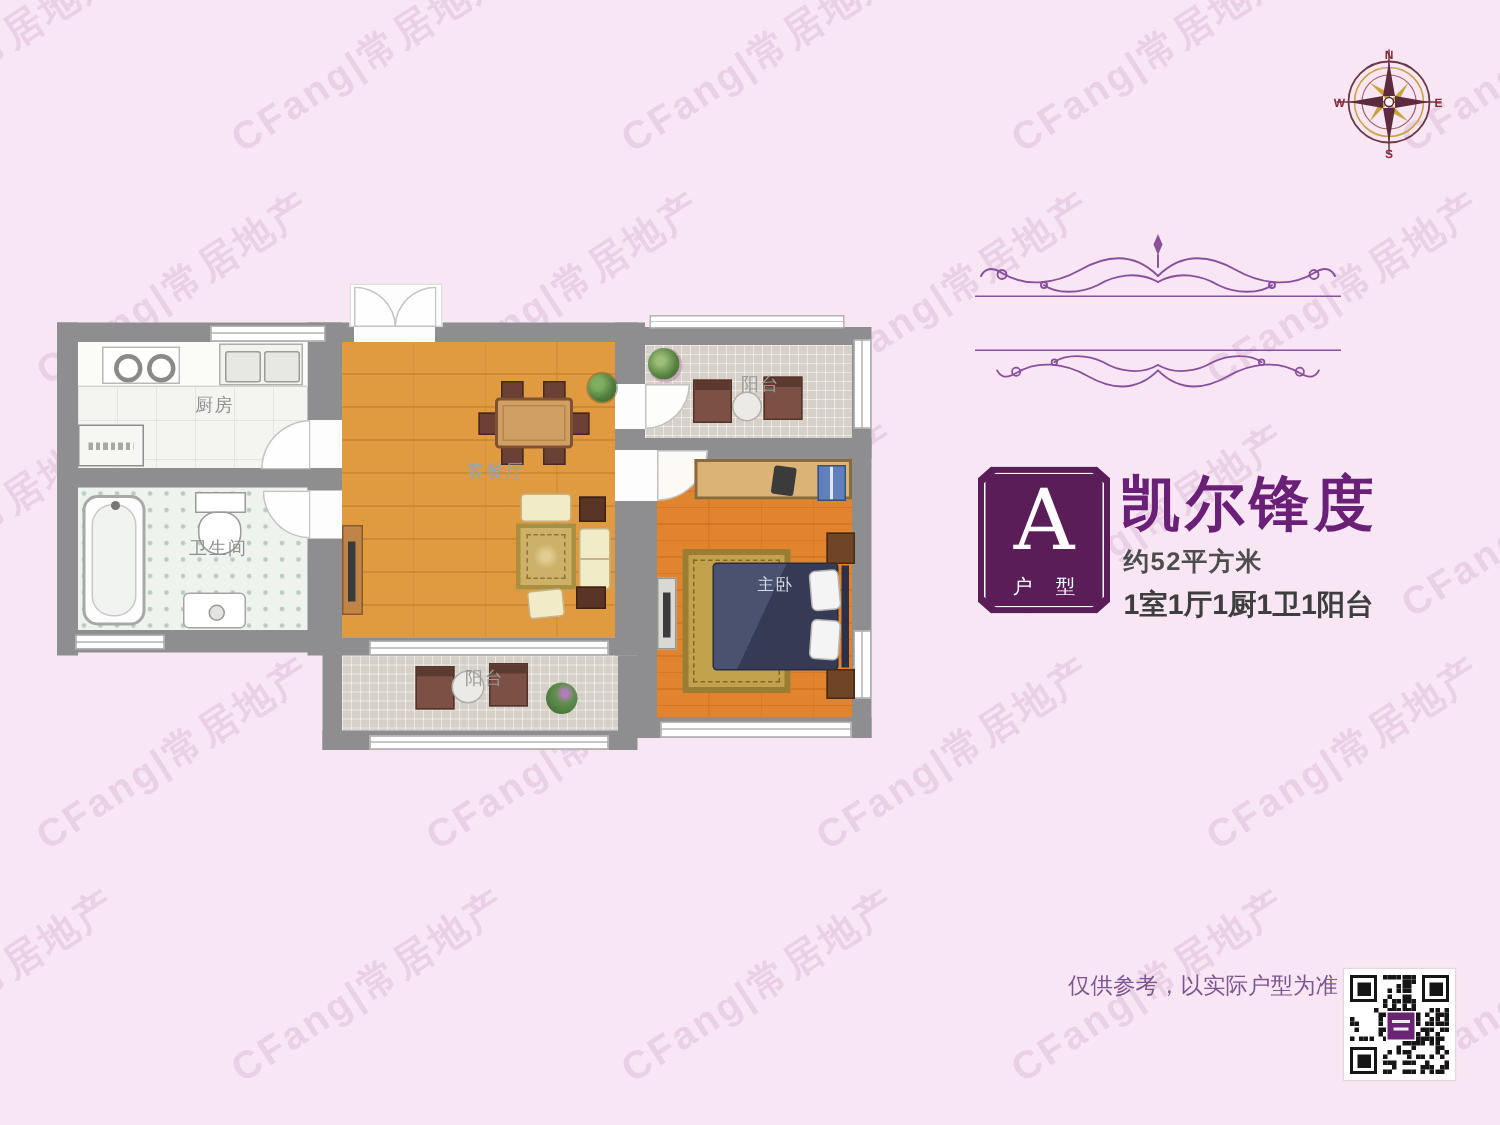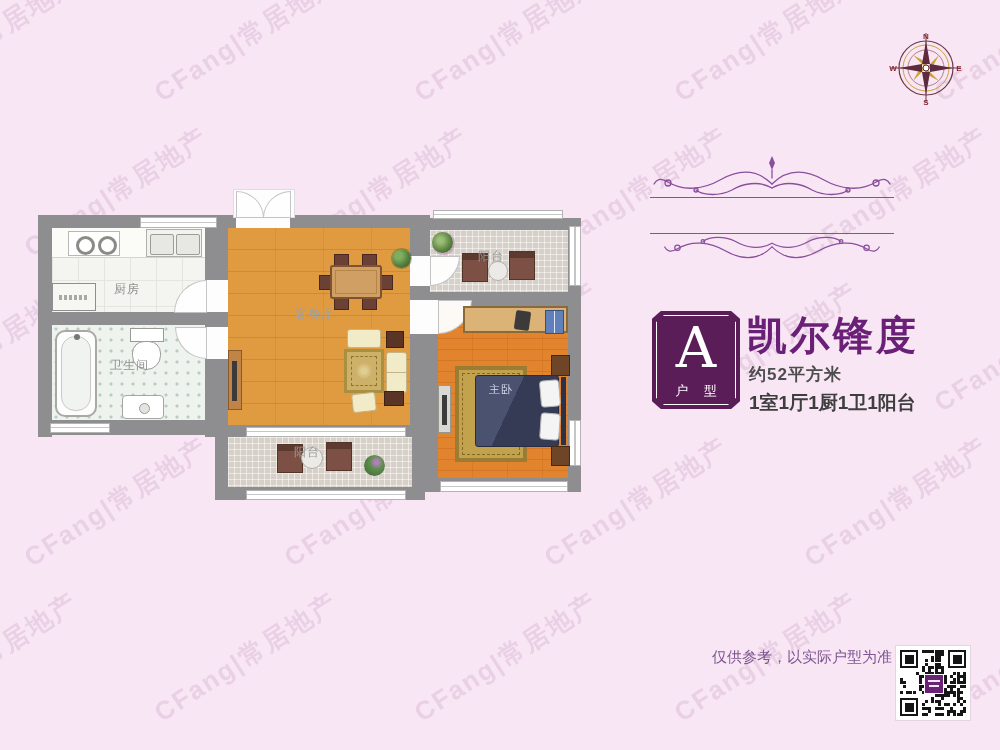--- a/index.html
+++ b/index.html
@@ -26,21 +26,21 @@
   .floor-wood{position:absolute;background:#e09a40;
      background-image:repeating-linear-gradient(180deg,transparent 0 21px,rgba(150,75,10,.22) 21px 22px),
                       repeating-linear-gradient(90deg,transparent 0 47px,rgba(150,75,10,.12) 47px 48px);}
   .floor-wood2{position:absolute;background:#e2842e;
      background-image:repeating-linear-gradient(180deg,transparent 0 10px,rgba(140,60,5,.18) 10px 11px),
                       repeating-linear-gradient(90deg,transparent 0 34px,rgba(140,60,5,.12) 34px 35px);}
   .floor-tile{position:absolute;background:#d6d0c9;
      background-image:linear-gradient(rgba(255,255,255,.5) 1px,transparent 1px),
                       linear-gradient(90deg,rgba(255,255,255,.5) 1px,transparent 1px);
      background-size:6px 6px;}
-  .rlabel{position:absolute;font-size:12px;color:#8f8f8f;letter-spacing:1px;white-space:nowrap;}
+  .rlabel{position:absolute;font-size:12px;color:#8f8f8f;letter-spacing:1px;white-space:nowrap;margin-left:16px;}
   
   .furn{position:absolute;box-sizing:border-box;}
   .chair-b{background:#7c5044;border:1px solid #553428;}
   .chair-b::before{content:"";display:block;height:6px;background:#5c3a30;}
   .cream{background:#f2ebc8;border:1px solid #c4b488;border-radius:3px;}
   .darktbl{background:#5a3526;border:1px solid #3c2114;}
   
   .brandline{position:absolute;height:1px;background:#8a4f9c;}
   .logo-row{position:absolute;white-space:nowrap;font-weight:bold;}
   .badge{position:absolute;background:#5b1d58;
@@ -225,21 +225,21 @@
     <div class="furn" style="left:551px;top:446px;width:19px;height:20px;background:#6e4527;border:1px solid #46290f;"></div>
     <div class="furn" style="left:438px;top:385px;width:13px;height:48px;background:#d8d8d5;border:1px solid #97978f;">
       <div style="position:absolute;left:3px;top:9px;width:5px;height:30px;background:#3c3c3c;"></div>
     </div>
 
     <div class="furn chair-b" style="left:277px;top:444px;width:26px;height:29px;"></div>
     <div class="furn chair-b" style="left:326px;top:442px;width:26px;height:29px;"></div>
     <div class="furn" style="left:301px;top:447px;width:22px;height:22px;background:#eceae6;border:1px solid #b2aea8;border-radius:50%;"></div>
     <div class="furn" style="left:364px;top:455px;width:21px;height:21px;background:radial-gradient(circle at 60% 35%,#b07fb5 12%,#5f8f4f 35%,#3f652f);border-radius:50%;"></div>
 
-    <span class="rlabel" style="left:114px;top:281px;">厨房</span>
+    <span class="rlabel" style="left:114px;top:262px;">厨房</span>
     <span class="rlabel" style="left:110px;top:357px;">卫生间</span>
     <span class="rlabel" style="left:295px;top:306px;color:#93a4ba;">客餐厅</span>
     <span class="rlabel" style="left:478px;top:248px;color:#9b9b97;">阳台</span>
     <span class="rlabel" style="left:489px;top:382px;color:#d6daea;font-size:11px;">主卧</span>
     <span class="rlabel" style="left:294px;top:444px;color:#9b9b97;">阳台</span>
   </div>
 
   <svg class="abs" style="left:648px;top:152px;" width="248" height="44" viewBox="0 0 248 44">
     <g stroke="#8a4f9c" fill="none" stroke-width="1.3" stroke-linecap="round">
       <path d="M124,4 l3,7 l-3,7 l-3,-7 z" fill="#8a4f9c" stroke="none"></path>

